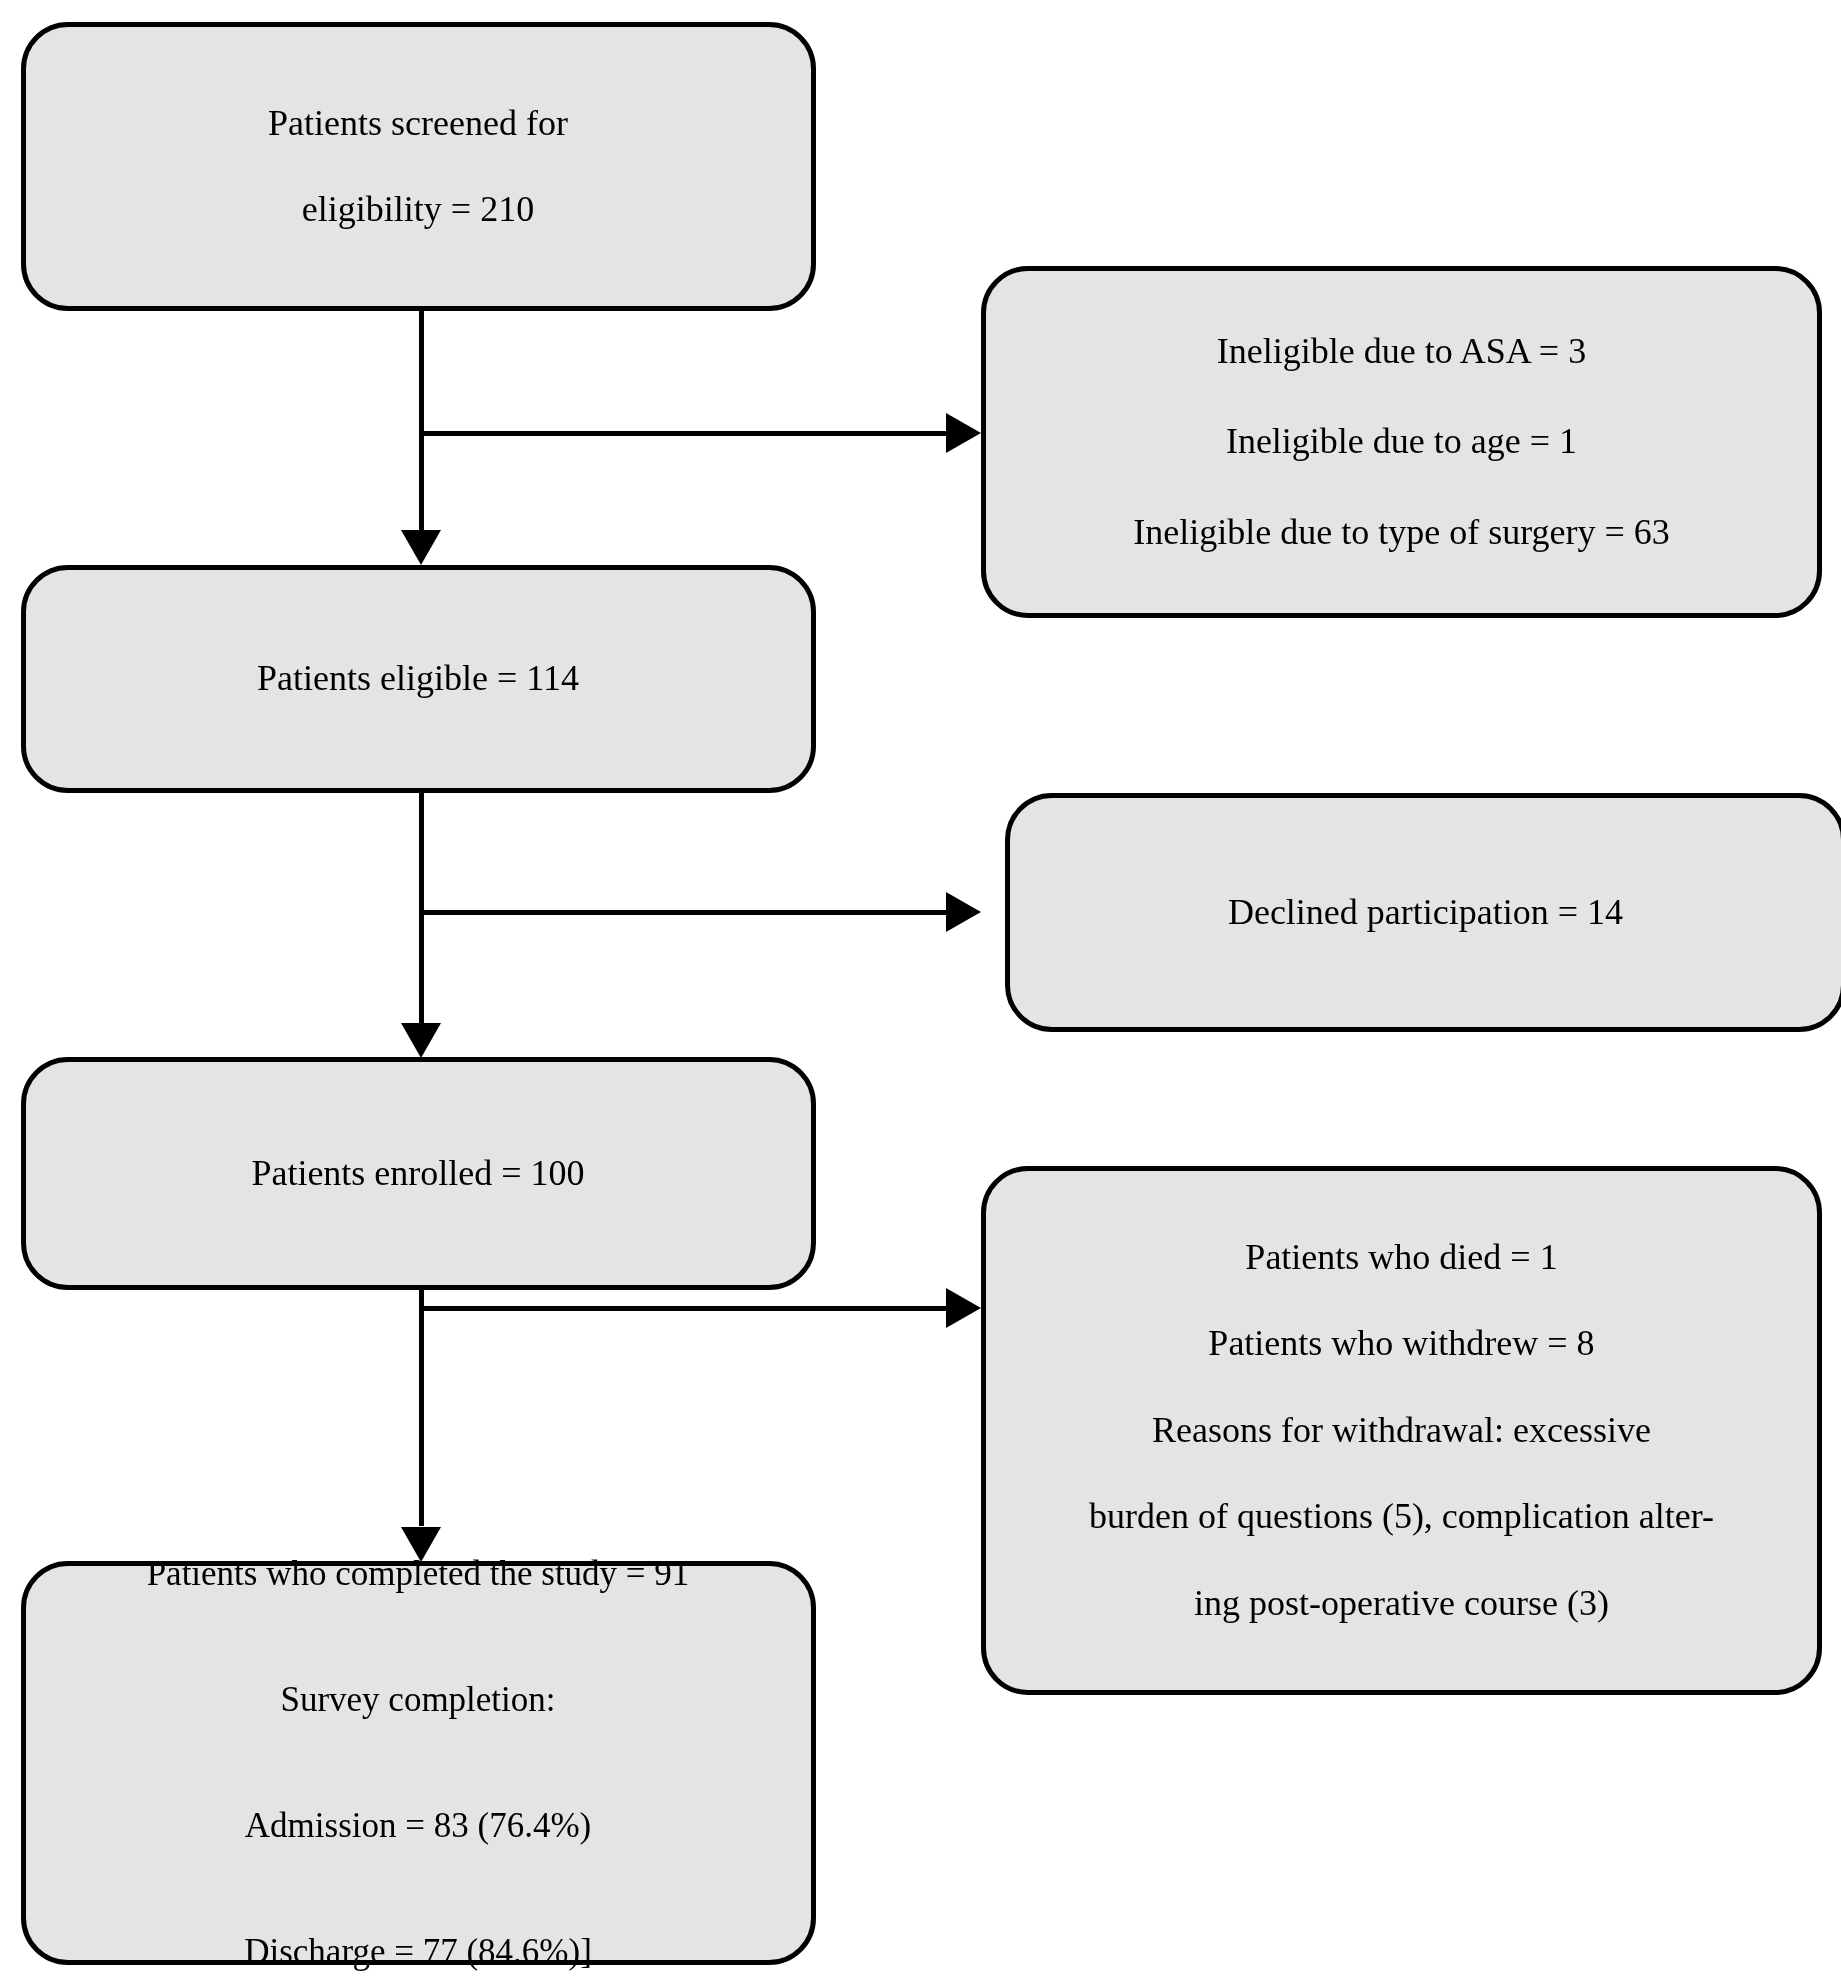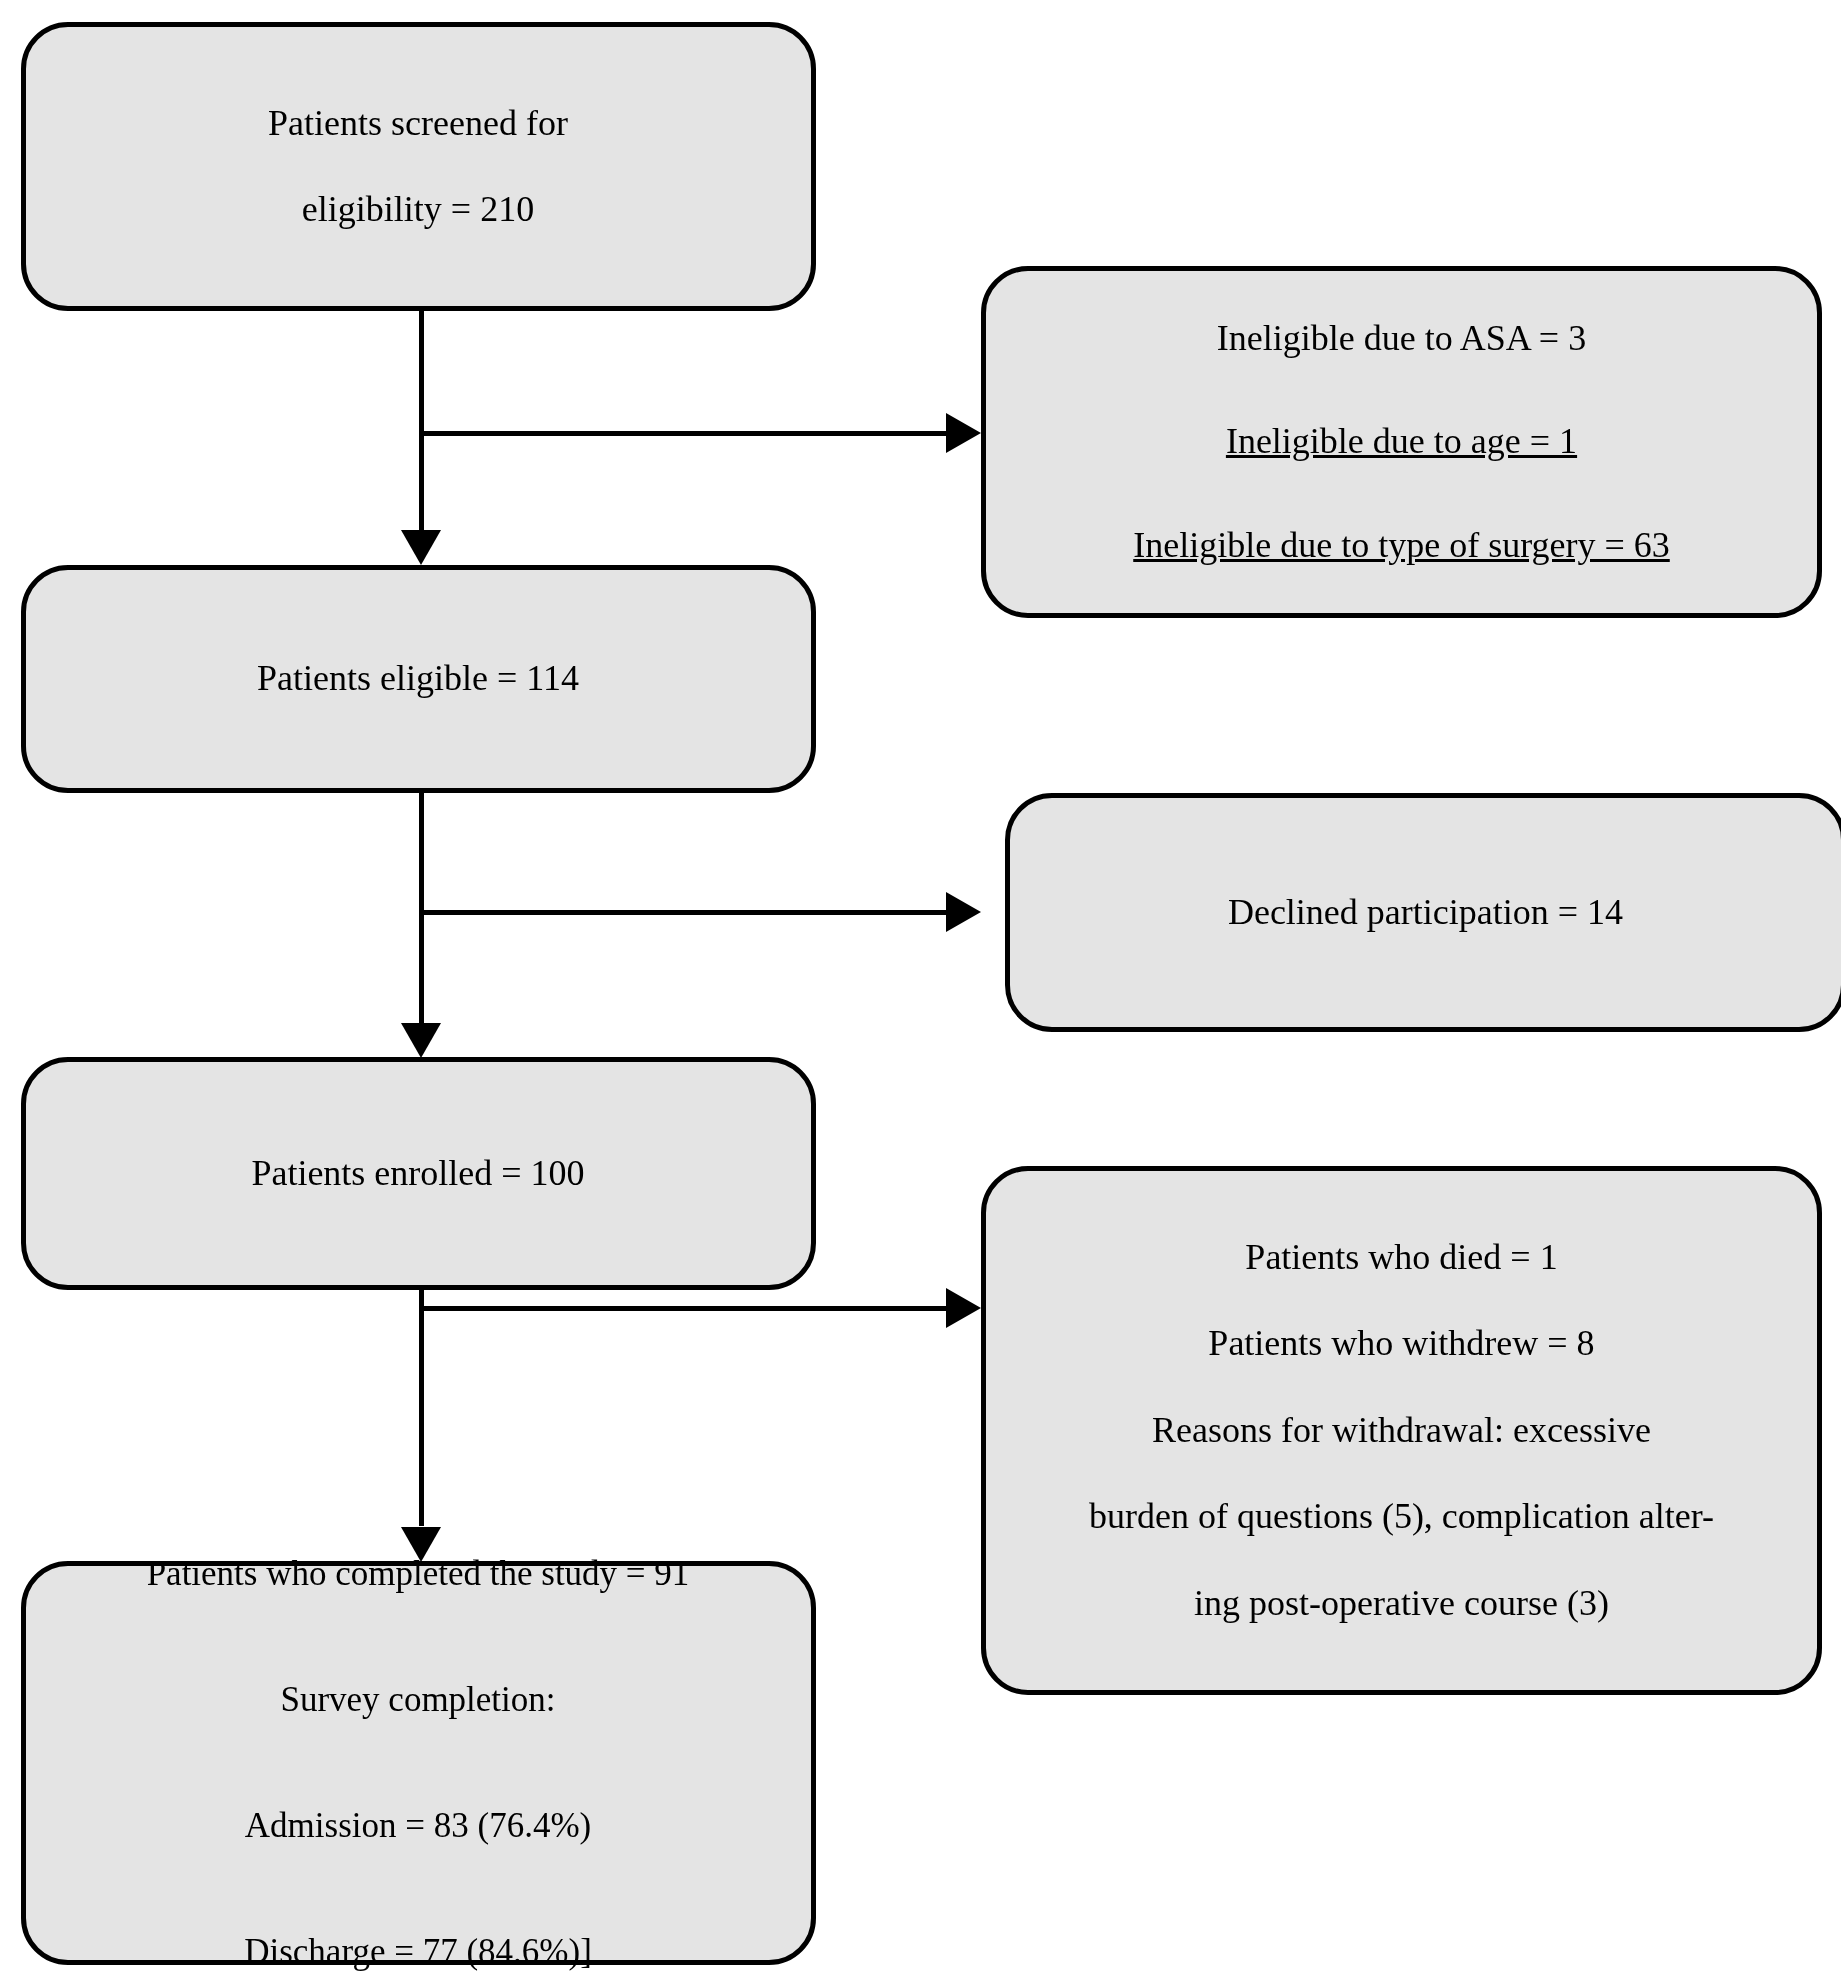--- a/index.html
+++ b/index.html
@@ -43,21 +43,21 @@
   #node-eligible   { left: 20.5px;  top: 565px;  width: 795px; height: 228px; }
   #node-enrolled   { left: 20.5px;  top: 1057px; width: 795px; height: 233px; }
   #node-completed  { left: 20.5px;  top: 1561px; width: 795px; height: 404px; gap: 37px; }
 
   
   #node-ineligible { left: 981px; top: 266px;  width: 841px; height: 352px; }
   #node-declined   { left: 1005px; top: 793px; width: 841px; height: 239px; }
   #node-withdrew   { left: 981px; top: 1166px; width: 841px; height: 529px; }
 
   
-  #node-ineligible .line + .line { margin-top: 62px; text-decoration: underline; }
+  #node-ineligible .line + .line { margin-top: 49px; }
   #node-withdrew  .line + .line  { margin-top: 45px; }
   #node-completed .line + .line  { margin-top: 49px; }
   #node-completed { font-size: 35px; }
 
   
   .vline {
     position: absolute;
     width: 5px;
     background: #000000;
   }

